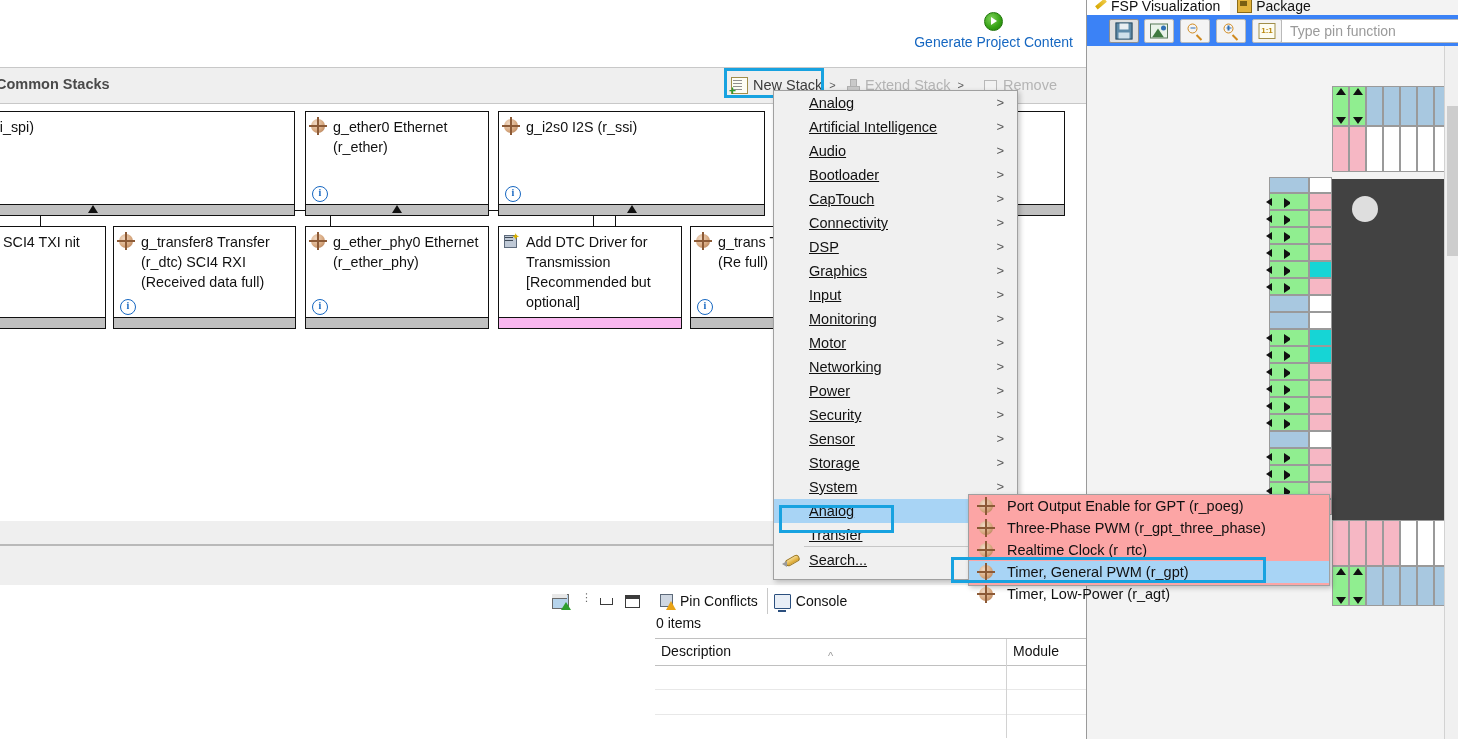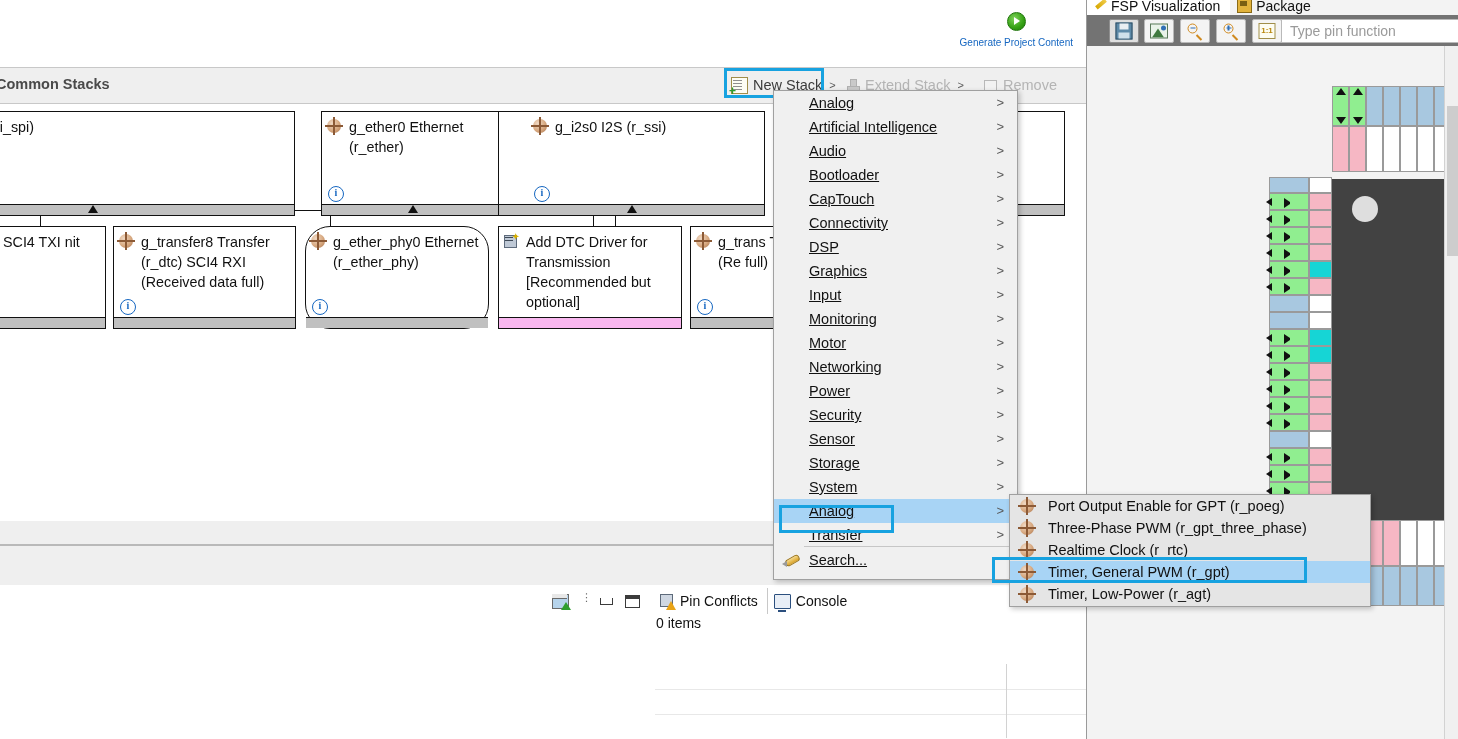--- a/index.html
+++ b/index.html
@@ -11,21 +11,21 @@
     -webkit-font-smoothing:antialiased;
   }
   .abs{position:absolute;}
 
   
   #editor-area{left:0;top:0;width:1086px;height:739px;background:#ffffff;}
 
   
   #generate-bar{left:0;top:0;width:1086px;height:67px;background:#ffffff;border-bottom:1px solid #c8c8c8;}
   #generate-link{right:13px;top:12px;text-align:center;width:auto;}
-  #generate-link .glabel{color:#1667c1;font-size:10px;white-space:nowrap;}
+  #generate-link .glabel{color:#1667c1;font-size:14px;white-space:nowrap;}
   #gen-icon{display:block;margin:0 auto 3px auto;width:17px;height:17px;border-radius:50%;
      background:radial-gradient(circle at 38% 33%, #7fd25b 0%, #36a215 58%, #1d7a08 100%);
      border:1px solid #1e7509;position:relative;}
   #gen-icon:after{content:"";position:absolute;left:6px;top:4px;border-left:6px solid #ffffff;
      border-top:4.5px solid transparent;border-bottom:4.5px solid transparent;}
 
   
   #stacks-header{left:0;top:68px;width:1086px;height:35px;background:#efefef;border-bottom:1px solid #c8c8c8;}
   #stacks-title{left:-4px;top:76px;font-size:14.5px;font-weight:bold;color:#4a4a4a;white-space:nowrap;}
 
@@ -121,21 +121,21 @@
   #rp-tabs{position:absolute;left:0;top:-5px;height:20px;display:flex;align-items:flex-end;gap:0;}
   .rp-tab{height:19px;display:flex;align-items:center;gap:4px;padding:0 10px 0 7px;font-size:14px;white-space:nowrap;}
   .rp-tab.active{background:#ffffff;color:#111;}
   .rp-tab.inactive{background:#f3f3f3;color:#111;}
   .ic-pencil{width:13px;height:13px;position:relative;transform:rotate(0deg);}
   .ic-pencil:before{content:"";position:absolute;left:1px;top:3px;width:12px;height:4px;
       background:linear-gradient(90deg,#d6a700 0%,#f0cb4a 100%);transform:rotate(-40deg);}
   .ic-pkg{width:13px;height:13px;background:#e2b33c;border:1px solid #8a6a16;position:relative;}
   .ic-pkg:after{content:"";position:absolute;left:2px;top:2px;width:7px;height:5px;background:#7a5f12;}
 
-  #rp-toolbar{position:absolute;left:0;top:15px;width:372px;height:31px;background:#737373;border-bottom:1px solid #cfcfcf;}
+  #rp-toolbar{position:absolute;left:0;top:15px;width:372px;height:31px;background:#3b82f6;border-bottom:1px solid #cfcfcf;}
   .tbtn{position:absolute;top:4px;width:30px;height:24px;background:#f4f4f4;border:1px solid #b9b9b9;border-radius:2px;box-sizing:border-box;}
   .tbtn.pressed{background:#dfdfdf;border-color:#8f8f8f;}
   .tbtn .g{position:absolute;left:50%;top:50%;transform:translate(-50%,-50%);}
   .ic-save{width:15px;height:15px;background:#5d8aa8;border:1px solid #2f4d63;position:relative;}
   .ic-save:before{content:"";position:absolute;left:3px;top:0;width:9px;height:6px;background:#e9eef2;}
   .ic-save:after{content:"";position:absolute;left:2px;bottom:0;width:11px;height:6px;background:#cfe0ea;}
   .ic-img{width:16px;height:13px;background:#e9f3e9;border:1px solid #5b7a5b;position:relative;overflow:hidden;}
   .ic-img:before{content:"";position:absolute;left:1px;bottom:0;width:0;height:0;border-left:6px solid transparent;border-right:6px solid transparent;border-bottom:9px solid #3f7a3f;}
   .ic-img:after{content:"";position:absolute;right:1px;top:1px;width:5px;height:5px;border-radius:50%;background:#2f6fb5;}
   .ic-mag{width:15px;height:15px;position:relative;}
@@ -184,21 +184,21 @@
   .mi-focus{position:absolute;left:5px;width:115px;height:28px;border:3px solid #17a2e0;box-sizing:border-box;pointer-events:none;}
   #menu-sep{position:absolute;left:30px;right:8px;top:455px;height:1px;background:#c6c6c6;}
   .ic-rocket{position:absolute;left:8px;top:4px;width:18px;height:16px;}
   .ic-rocket .bodyr{position:absolute;left:3px;top:5px;width:13px;height:5px;
      background:linear-gradient(180deg,#f5d98a 0%,#d9a227 100%);border:1px solid #9c7416;
      border-radius:3px;transform:rotate(-30deg);}
   .ic-rocket .tip{position:absolute;left:0px;top:9px;width:0;height:0;
      border-top:3px solid transparent;border-bottom:3px solid transparent;border-right:5px solid #9a9a9a;}
 
   
-  #sub-menu{left:1009px;top:494px;width:362px;height:113px;background:#e5e5e5;border:1px solid #a0a0a0;
+  #sub-menu{left:968px;top:494px;width:362px;height:92px;background:#fca5a5;border:1px solid #a0a0a0;
      box-shadow:2px 2px 5px rgba(0,0,0,0.22);box-sizing:border-box;}
   .smi{position:relative;height:22px;display:flex;align-items:center;padding-left:38px;
      font-size:14.5px;color:#111111;box-sizing:border-box;}
   .smi .mod-icon{position:absolute;left:10px;top:4px;}
   .smi.sel{background:#a8d4f5;}
   #sub-focus{position:absolute;left:-18px;top:62px;width:315px;height:26px;border:3px solid #17a2e0;box-sizing:border-box;pointer-events:none;}
 </style>
 </head>
 <body>
 
@@ -243,32 +243,32 @@
       <div class="nbody">
 
         <div class="ntext">pi4 SPI (r_sci_spi)</div>
 
       </div>
       <div class="nfoot">
           <span class="tri"></span>
         </div>
     </div>
 
-    <div class="node" style="left:305px;top:7px;width:184px;height:105px;margin-left:16px;">
+    <div class="node" style="left:305px;top:7px;width:184px;height:105px;">
       <div class="nbody">
         <span class="nicon mod-icon"></span>
         <div class="ntext">g_ether0 Ethernet (r_ether)</div>
         <span class="info-i">i</span>
       </div>
       <div class="nfoot">
           <span class="tri"></span>
         </div>
     </div>
 
-    <div class="node" style="left:498px;top:7px;width:267px;height:105px;padding-left:29px;">
+    <div class="node" style="left:498px;top:7px;width:267px;height:105px;">
       <div class="nbody">
         <span class="nicon mod-icon"></span>
         <div class="ntext">g_i2s0 I2S (r_ssi)</div>
         <span class="info-i">i</span>
       </div>
       <div class="nfoot">
           <span class="tri"></span>
         </div>
     </div>
 
@@ -289,21 +289,21 @@
 
     <div class="node" style="left:113px;top:122px;width:183px;height:103px;">
       <div class="nbody">
         <span class="nicon mod-icon"></span>
         <div class="ntext">g_transfer8 Transfer (r_dtc) SCI4 RXI (Received data full)</div>
         <span class="info-i">i</span>
       </div>
       <div class="nfoot"></div>
     </div>
 
-    <div class="node" style="left:305px;top:122px;width:184px;height:103px;border-radius:25px;">
+    <div class="node" style="left:305px;top:122px;width:184px;height:103px;">
       <div class="nbody">
         <span class="nicon mod-icon"></span>
         <div class="ntext">g_ether_phy0 Ethernet (r_ether_phy)</div>
         <span class="info-i">i</span>
       </div>
       <div class="nfoot"></div>
     </div>
 
     <div class="node" style="left:498px;top:122px;width:184px;height:103px;">
       <div class="nbody">
@@ -351,20 +351,31 @@
     </div>
     <div class="bv-tab inactive">
       <span class="ic-console"></span>
       <span>Console</span>
     </div>
   </div>
 
   <div id="bv-count">0 items</div>
 
   <div id="bv-table">
+    <div id="bv-head">
+      <div class="th" style="left:0px;width:352px;">
+        <span>Description</span>
+        <span class="sort-caret" style="left:173px;">^</span>
+      </div>
+      <div class="th" style="left:352px;width:104px;">Module</div>
+      <div class="th" style="left:456px;width:105px;">Pin</div>
+      <div class="th" style="left:561px;width:105px;">Location</div>
+      <div class="th" style="left:666px;width:105px;">Resource</div>
+      <div class="th" style="left:771px;width:32px;border-right:none;"></div>
+    </div>
 
     <div class="grow" style="top:26px;">
       <div class="gcell" style="left:0px;width:352px;"></div>
       <div class="gcell" style="left:352px;width:104px;"></div>
       <div class="gcell" style="left:456px;width:105px;"></div>
       <div class="gcell" style="left:561px;width:105px;"></div>
       <div class="gcell" style="left:666px;width:105px;"></div>
     </div>
     <div class="grow" style="top:51px;">
       <div class="gcell" style="left:0px;width:352px;"></div>

